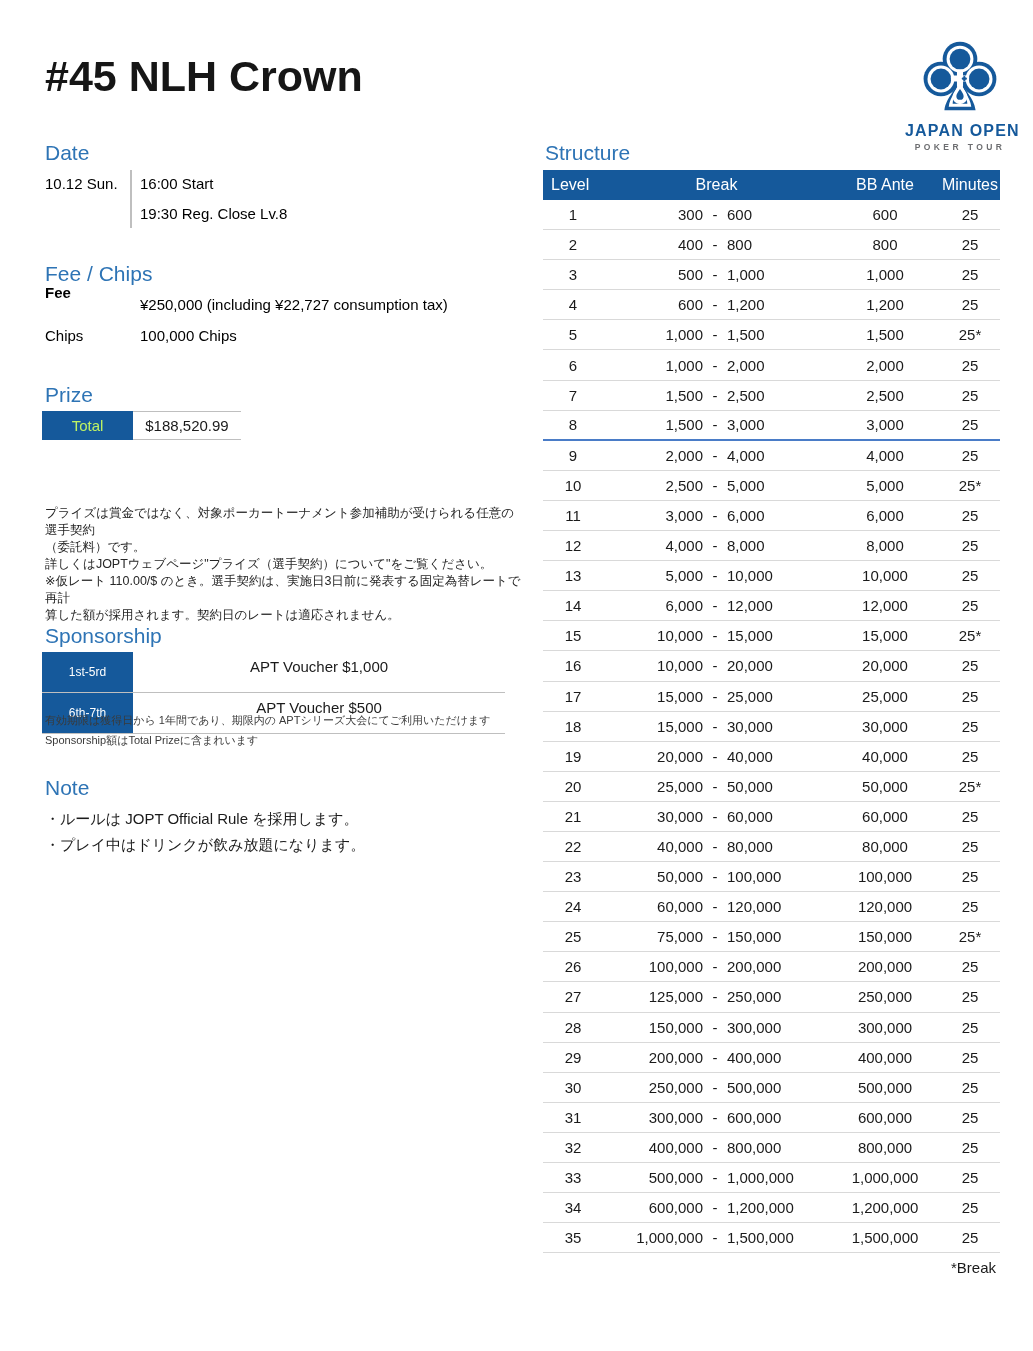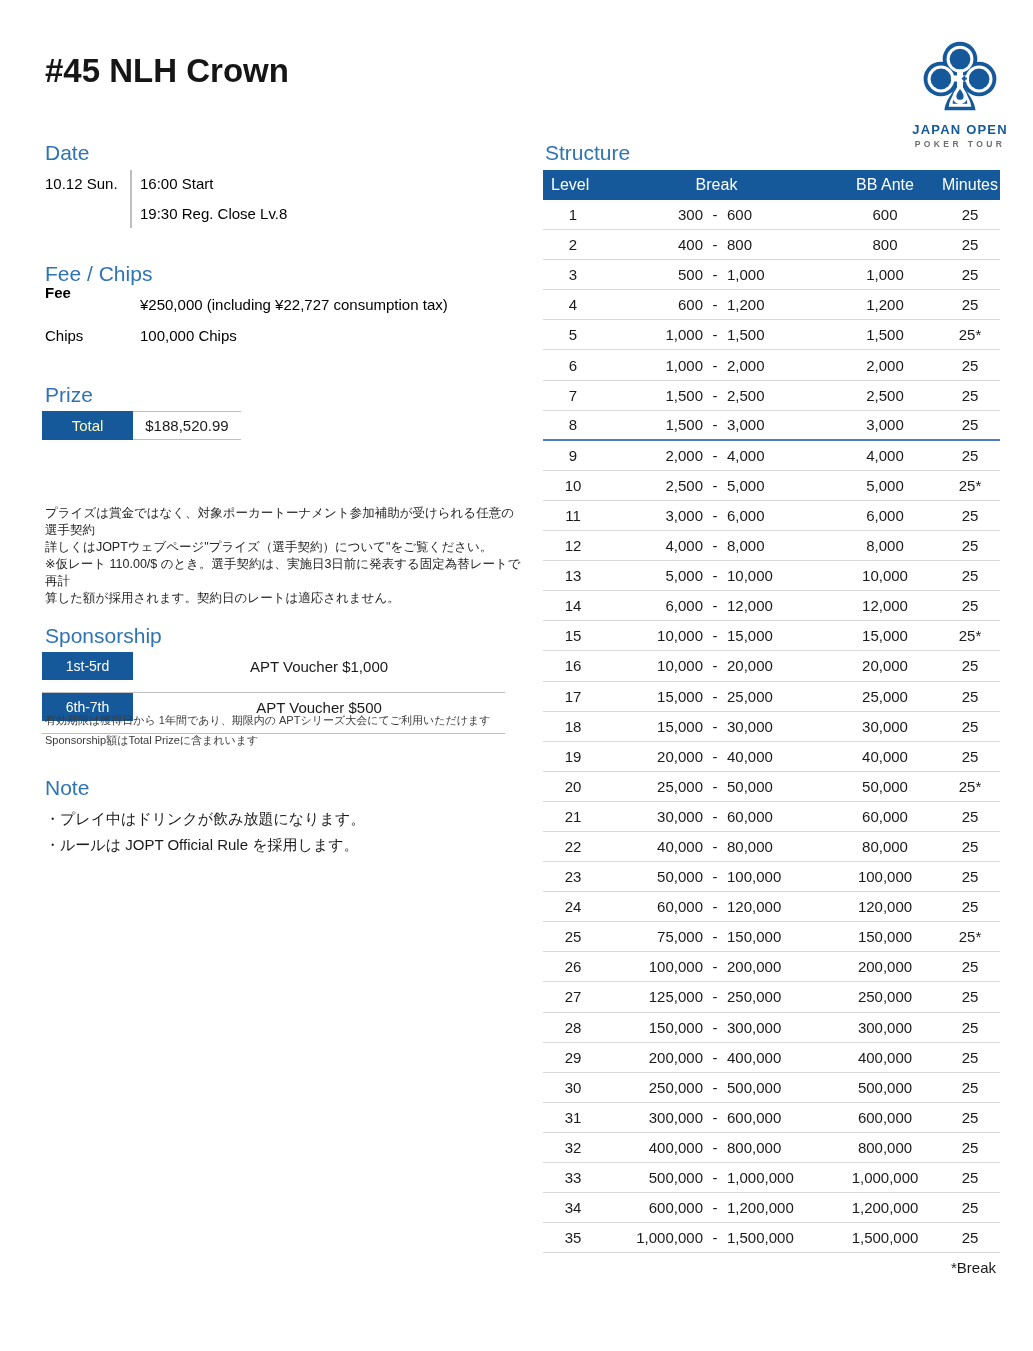--- a/index.html
+++ b/index.html
@@ -8,47 +8,47 @@
     --rowline:#D9D9D9;
     --grayline:#BFBFBF;
     --regline:#4A7CC7;
     --logogray:#6D6E71;
   }
   *{margin:0;padding:0;box-sizing:border-box;}
   html,body{background:#fff;}
   body{font-family:"Liberation Sans","DejaVu Sans",sans-serif;color:#1a1a1a;}
   .page{position:relative;width:1033px;height:1351px;background:#fff;overflow:hidden;}
 
-  .title{position:absolute;left:45px;top:52px;font-size:33px;font-weight:600;color:#161616;letter-spacing:0;}
+  .title{position:absolute;left:45px;top:52px;font-size:43px;font-weight:600;color:#161616;letter-spacing:0;}
 
   
   .logo{position:absolute;left:905px;top:38px;width:110px;text-align:center;}
   .logo svg{display:block;margin:0 auto;}
-  .logo-l1{font-size:13px;font-weight:bold;color:var(--blue);letter-spacing:1.2px;margin-top:2px;white-space:nowrap;}
+  .logo-l1{font-size:16px;font-weight:bold;color:var(--blue);letter-spacing:1.2px;margin-top:2px;white-space:nowrap;}
   .logo-l2{font-size:8.5px;font-weight:bold;color:var(--logogray);letter-spacing:3.4px;margin-top:2px;white-space:nowrap;}
 
   .sec-heading{position:absolute;left:45px;font-size:21px;color:var(--accent);font-weight:400;}
 
   .body-text{position:absolute;font-size:15px;color:#000000;white-space:nowrap;}
 
   .vdivider{position:absolute;left:130px;top:170px;width:2px;height:58px;background:var(--grayline);}
 
   
   .prize-table{position:absolute;left:42px;top:411px;width:199px;}
   .p-row{display:flex;align-items:stretch;}
-  .p-label{width:91px;background:var(--blue);color:#fef9c3;font-size:15px;display:flex;align-items:center;justify-content:center;height:29px;margin-bottom:1px;}
+  .p-label{width:91px;background:var(--blue);color:#bef264;font-size:15px;display:flex;align-items:center;justify-content:center;height:29px;margin-bottom:1px;}
   .p-val{width:108px;font-size:15px;display:flex;align-items:center;justify-content:center;height:29px;border-bottom:1px solid var(--grayline);margin-bottom:1px;}
   .p-row:first-child .p-val{border-top:1px solid var(--grayline);}
 
   .jp-notes{position:absolute;left:45px;top:505px;width:480px;font-size:12.5px;line-height:17px;color:#262626;}
 
   
   .sp-table{position:absolute;left:42px;top:652px;width:463px;}
   .sp-row{display:flex;align-items:stretch;border-bottom:1px solid var(--grayline);}
-  .sp-label{width:91px;background:var(--blue);color:#fff;font-size:14px;display:flex;align-items:center;justify-content:center;height:28px;margin-bottom:12px;}
+  .sp-label{width:91px;background:var(--blue);color:#fff;font-size:12px;display:flex;align-items:center;justify-content:center;height:40px;margin-bottom:0;}
   .sp-val{flex:1;font-size:15px;display:flex;align-items:center;justify-content:center;height:28px;}
   .sp-notes{position:absolute;left:45px;top:710px;width:480px;font-size:11px;line-height:20px;color:#3a3a3a;}
 
   .note-items{position:absolute;left:45px;top:806px;width:480px;font-size:15px;line-height:26px;color:#1a1a1a;}
 
   
   .structure{position:absolute;left:543px;top:170px;width:457px;}
   .s-header{display:flex;height:30px;background:var(--blue);color:#fff;font-size:16px;align-items:center;}
   .s-h-level{width:60px;padding-left:8px;}
   .s-h-blinds{width:227px;text-align:center;}
@@ -120,20 +120,21 @@
 
   <div class="sec-heading" style="top:383px;">Prize</div>
   <div class="prize-table" id="prize-table">
       <div class="p-row">
         <div class="p-label">Total</div>
         <div class="p-val">$188,520.99</div>
       </div>
     </div>
   <div class="jp-notes" id="prize-notes">
       <div class="jp-line">プライズは賞金ではなく、対象ポーカートーナメント参加補助が受けられる任意の選手契約</div>
+      <div class="jp-line">（委託料）です。</div>
       <div class="jp-line">詳しくはJOPTウェブページ"プライズ（選手契約）について"をご覧ください。</div>
       <div class="jp-line">※仮レート 110.00/$ のとき。選手契約は、実施日3日前に発表する固定為替レートで再計</div>
       <div class="jp-line">算した額が採用されます。契約日のレートは適応されません。</div>
     </div>
 
   <div class="sec-heading" style="top:624px;">Sponsorship</div>
   <div class="sp-table" id="sponsor-table">
       <div class="sp-row">
         <div class="sp-label">1st-5rd</div>
         <div class="sp-val">APT Voucher $1,000</div>
@@ -143,22 +144,22 @@
         <div class="sp-val">APT Voucher $500</div>
       </div>
     </div>
   <div class="sp-notes" id="sponsor-notes">
       <div class="sp-note-line">有効期限は獲得日から 1年間であり、期限内の APTシリーズ大会にてご利用いただけます</div>
       <div class="sp-note-line">Sponsorship額はTotal Prizeに含まれいます</div>
     </div>
 
   <div class="sec-heading" style="top:776px;">Note</div>
   <div class="note-items" id="note-items">
+      <div class="note-line">・ルールは JOPT Official Rule を採用します。</div>
       <div class="note-line">・プレイ中はドリンクが飲み放題になります。</div>
-      <div class="note-line">・ルールは JOPT Official Rule を採用します。</div>
     </div>
 
   <div class="sec-heading" style="left:545px;top:141px;">Structure</div>
   <div class="structure">
     <div class="s-header">
       <div class="s-h-level">Level</div>
       <div class="s-h-blinds">Break</div>
       <div class="s-h-ante">BB Ante</div>
       <div class="s-h-min">Minutes</div>
     </div>

